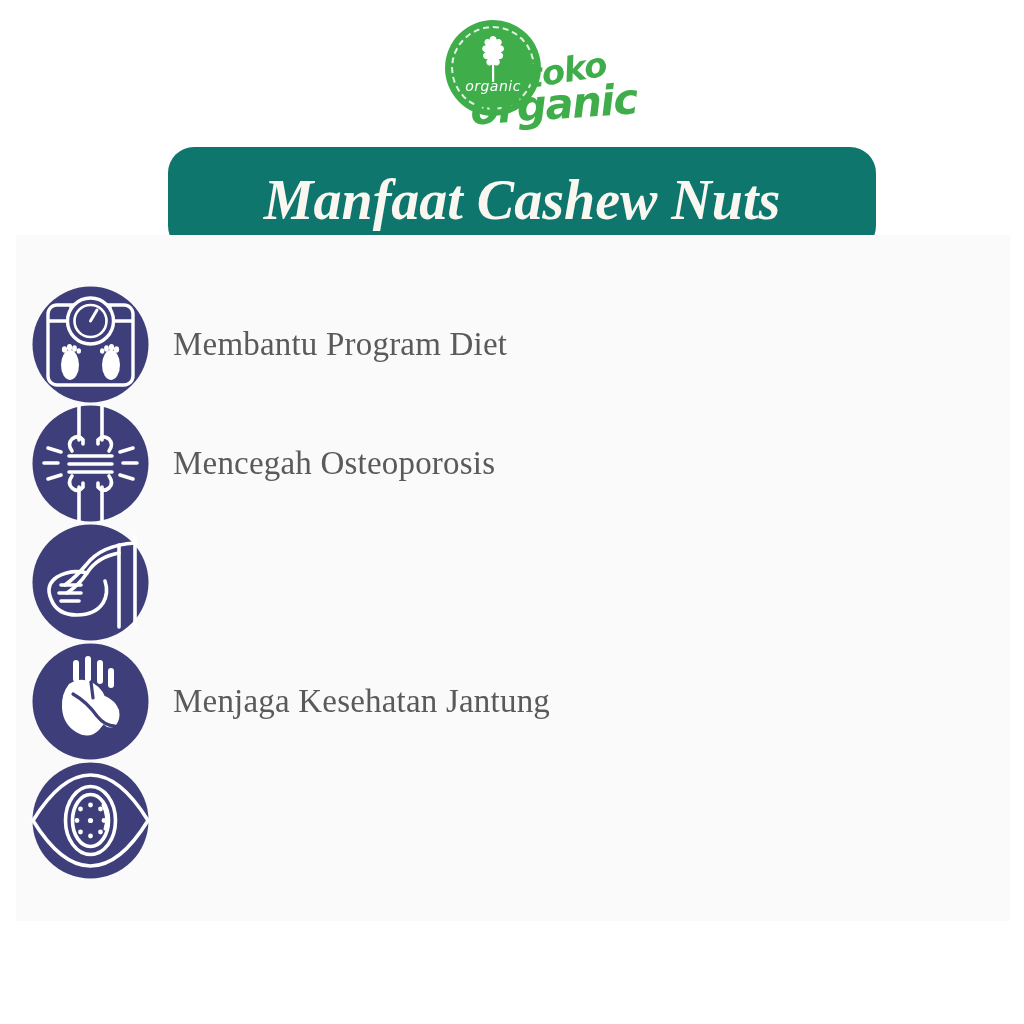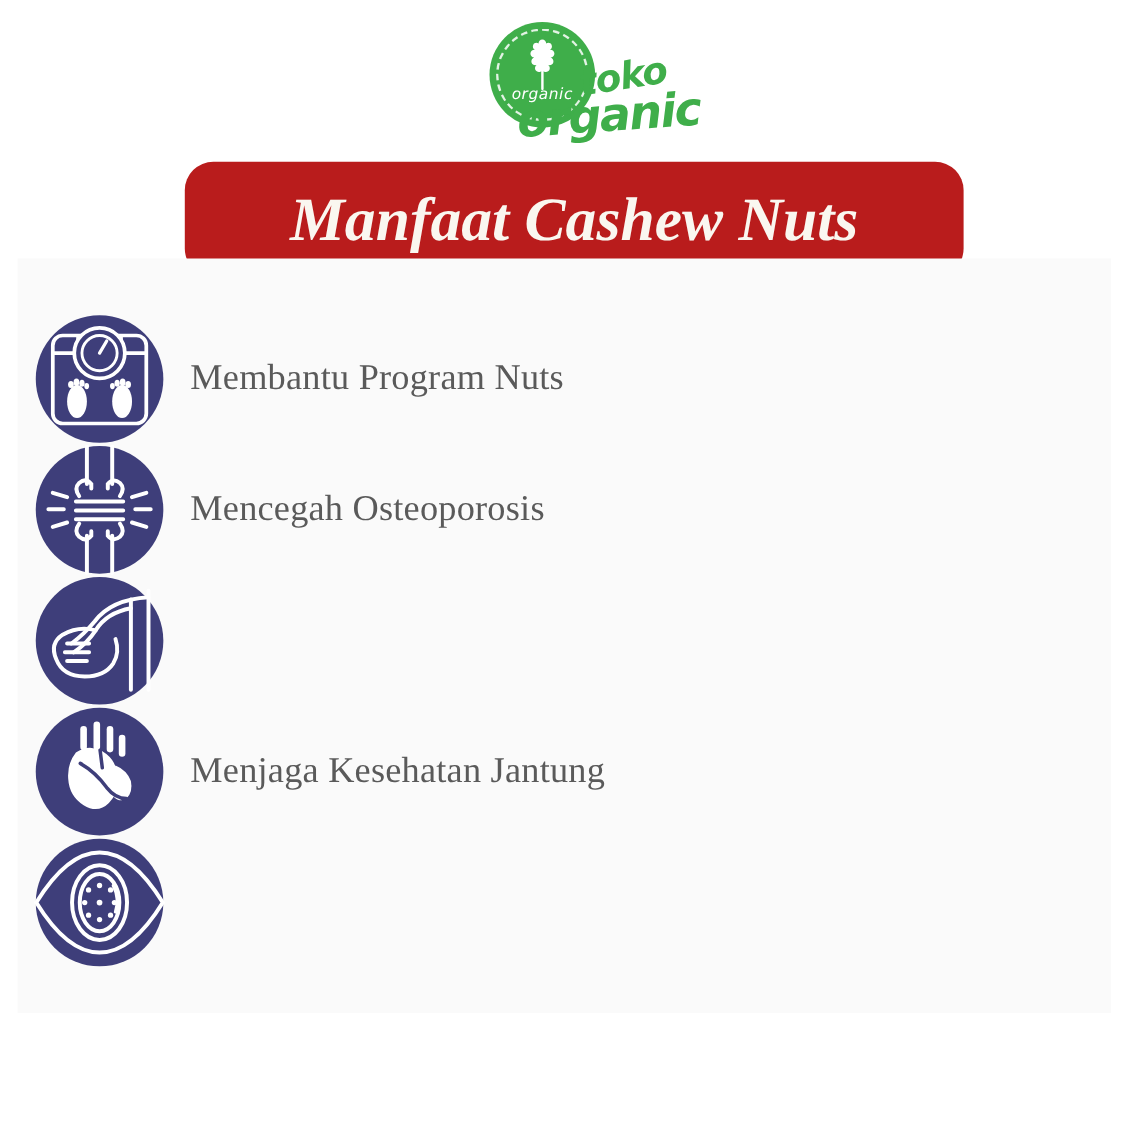--- a/index.html
+++ b/index.html
@@ -88,21 +88,21 @@
     letter-spacing: -1.5px;
   }
 
   
   .title-banner {
     position: absolute;
     left: 168px;
     top: 147px;
     width: 708px;
     height: 105px;
-    background: #b91c1c;
+    background: #0f766e;
     border-radius: 26px;
     display: flex;
     align-items: center;
     justify-content: center;
   }
   .title-banner-text {
     color: #FAF7F0;
     font-family: "Liberation Serif", "DejaVu Serif", serif;
     font-size: 56px;
     font-weight: bold;
@@ -203,21 +203,21 @@
             <ellipse cx="43.5" cy="63.5" rx="2.4" ry="3.2"></ellipse>
             <ellipse cx="47.8" cy="66" rx="2.2" ry="2.8"></ellipse>
             <ellipse cx="80" cy="80" rx="9" ry="15"></ellipse>
             <ellipse cx="85.5" cy="64.5" rx="2.6" ry="3.2"></ellipse>
             <ellipse cx="80.5" cy="62.5" rx="2.6" ry="3.4"></ellipse>
             <ellipse cx="75.5" cy="63.5" rx="2.4" ry="3.2"></ellipse>
             <ellipse cx="71.2" cy="66" rx="2.2" ry="2.8"></ellipse>
           </g>
         </svg>
       </span>
-      <span class="benefit-label">Membantu Program Nuts</span>
+      <span class="benefit-label">Membantu Program Diet</span>
     </div>
 
     <div class="benefit-row">
       <span class="benefit-icon">
         <svg viewBox="0 0 119 119">
           <circle cx="59.5" cy="59.5" r="58" fill="#3E3E7A"></circle>
           <g fill="none" stroke="#FFFFFF" stroke-width="3.6" stroke-linecap="round">
             <path d="M48 2 V36 M71 2 V36"></path>
             <path d="M48 83 V117 M71 83 V117"></path>
             <path d="M41 47 Q36 40 41 35 Q47 30 52 36 L52 40"></path>

